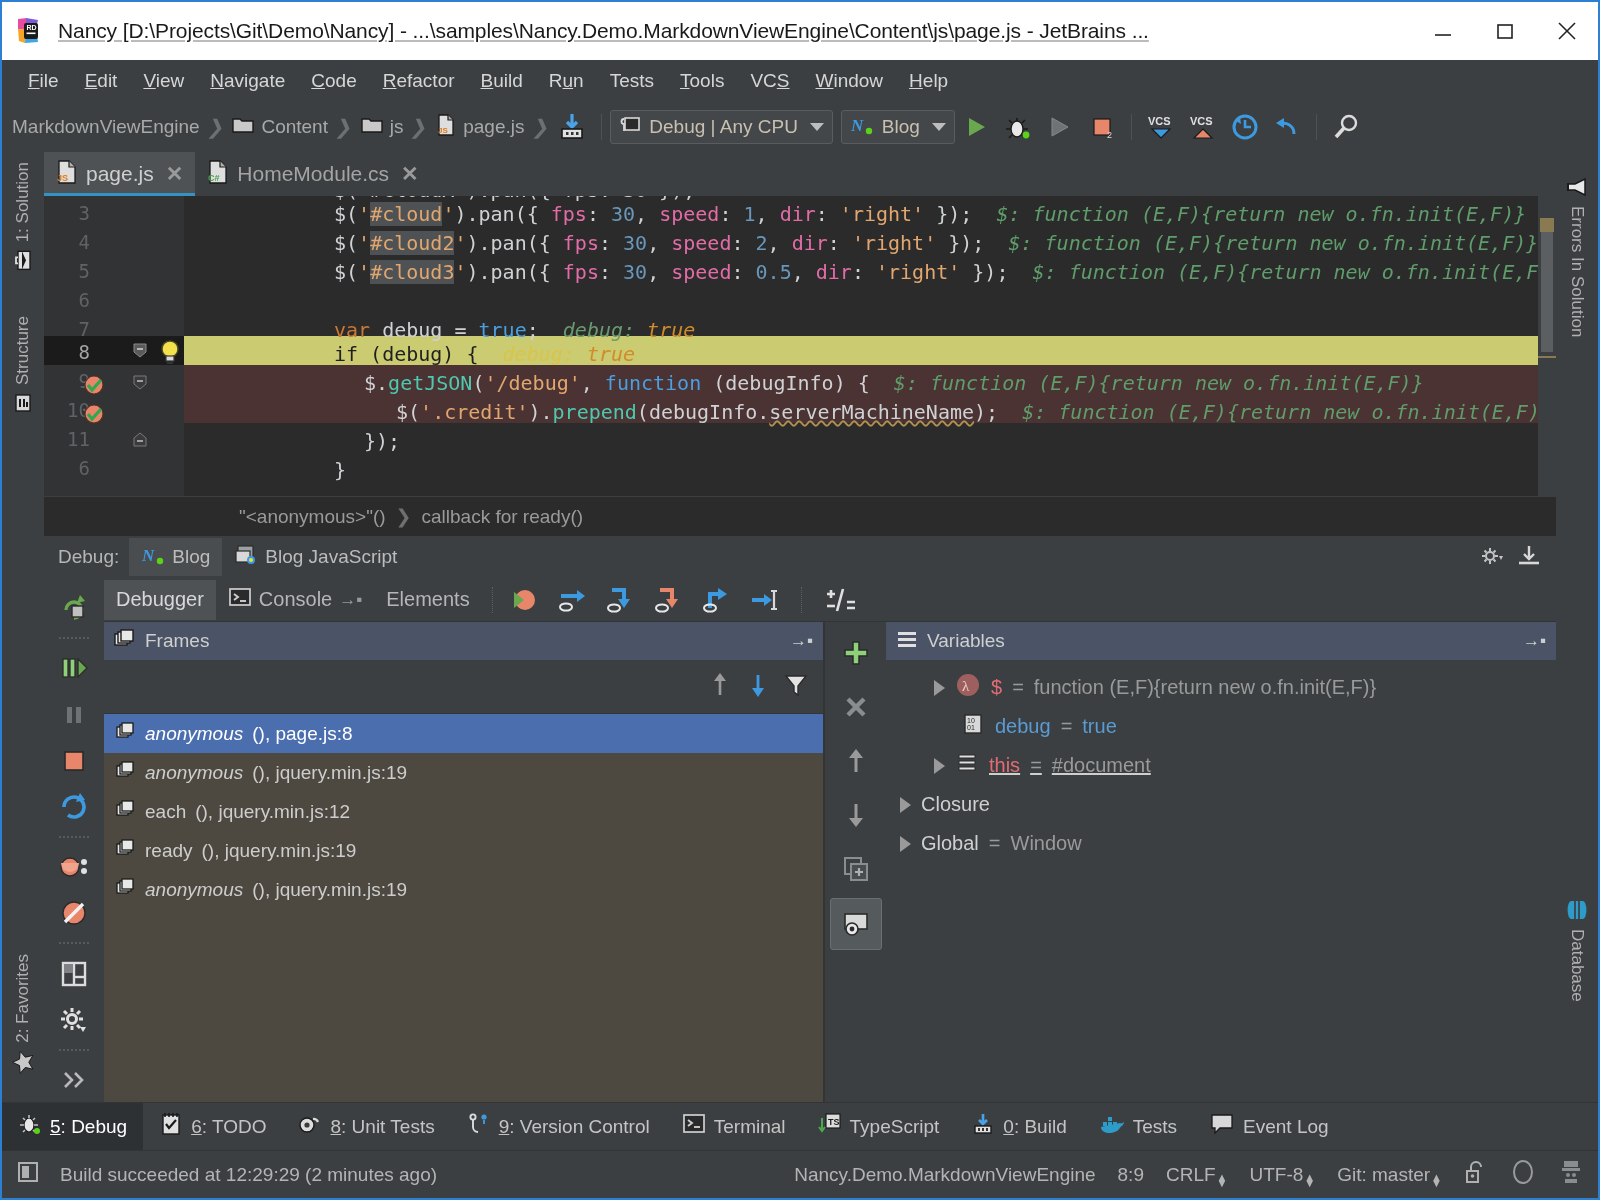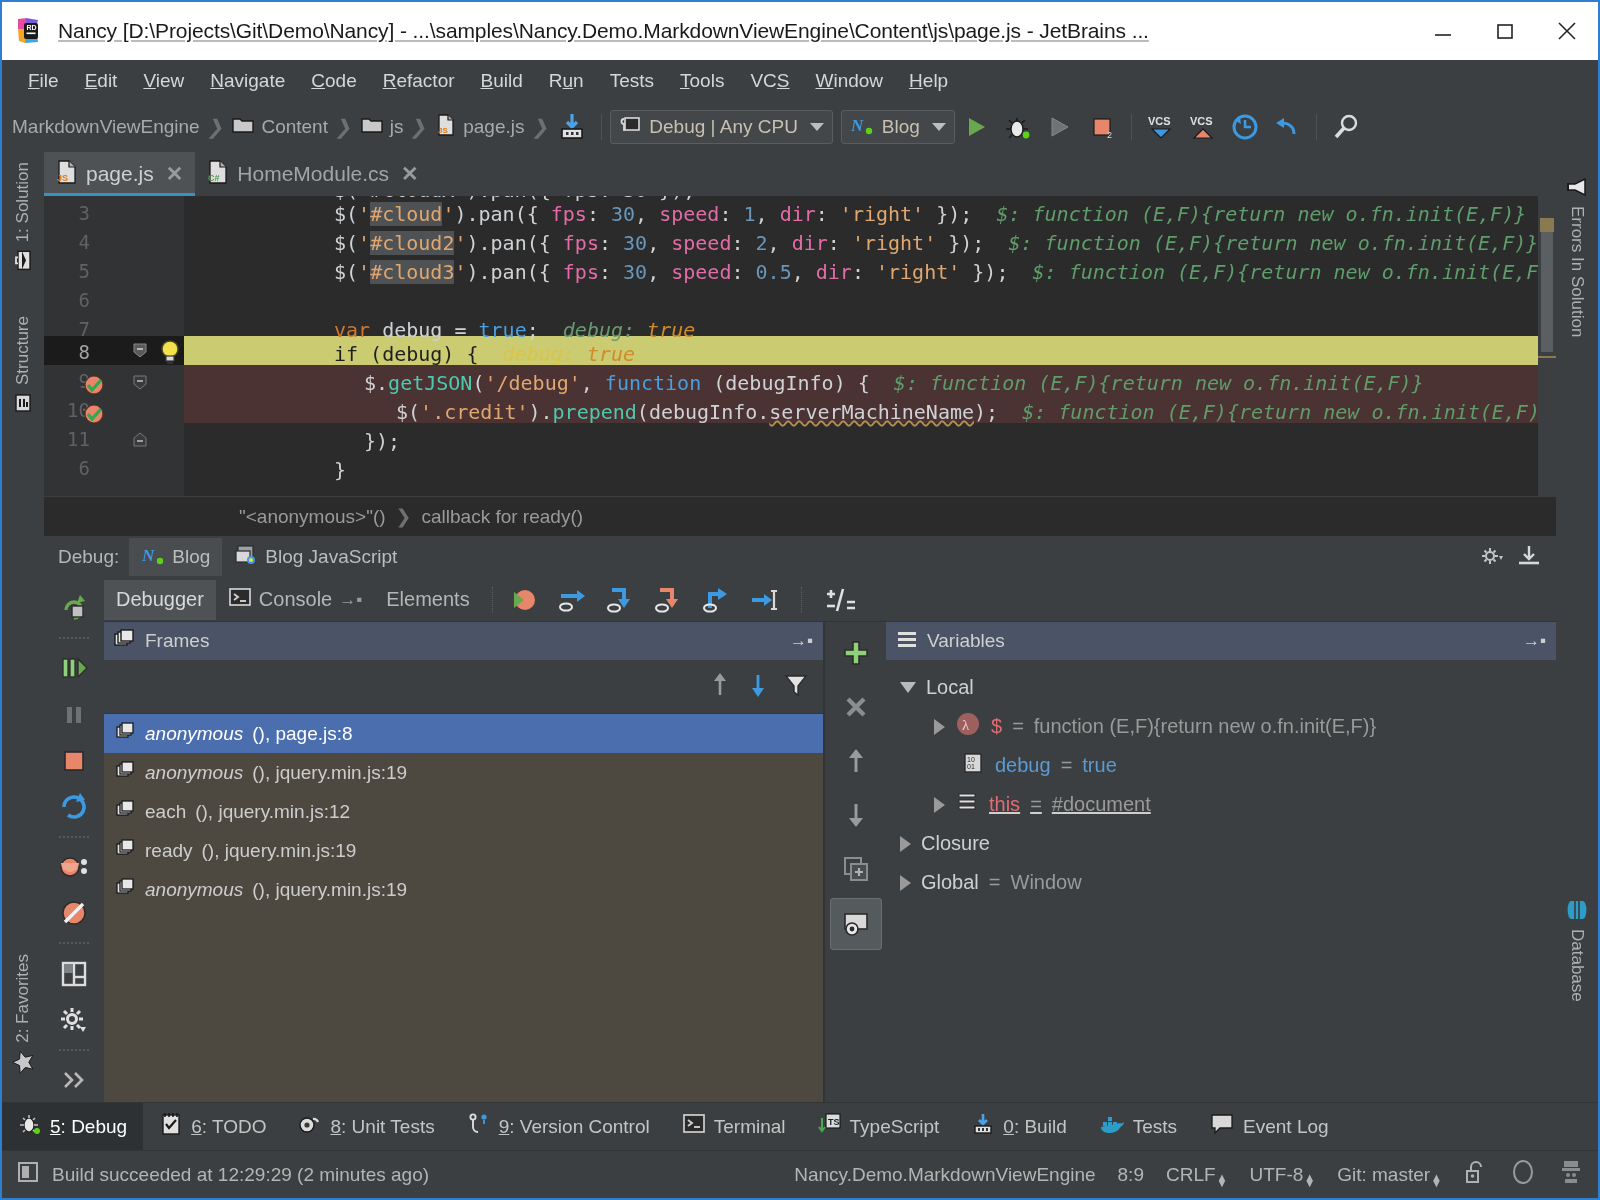--- a/index.html
+++ b/index.html
@@ -149,21 +149,21 @@
   .vval-blue { color:#5a9bd4; }
 
   
   .tooltabs { height:48px; background:#3c3f41; display:flex; align-items:center;
               border-top:1px solid #323436; flex:0 0 48px; }
   .ttab { height:48px; display:flex; align-items:center; gap:8px; padding:0 16px;
           font-size:19px; color:#c4c4c4; white-space:nowrap;}
   .ttab.sel { background:#2e3133; color:#ffffff; }
   .ttab u { text-decoration:underline; }
   .statusbar { height:48px; background:#3c3f41; display:flex; align-items:center;
-               padding:0 14px; gap:12px; font-size:19px; color:#b4b4b4; flex:0 0 48px;
+               padding:0 14px; gap:20px; font-size:19px; color:#b4b4b4; flex:0 0 48px;
                border-top:1px solid #323436;}
   .st-right { margin-left:auto; display:flex; align-items:center; gap:22px; }
   .spin { display:inline-flex; flex-direction:column; line-height:6px; font-size:11px; margin-left:1px;}
 </style>
 </head>
 <body>
 
 <div class="app">
 
   <div class="titlebar">
@@ -827,24 +827,20 @@
                       <rect x="2" y="3" width="18" height="3" fill="#e0e0e0"></rect>
                       <rect x="2" y="9" width="18" height="3" fill="#e0e0e0"></rect>
                       <rect x="2" y="15" width="18" height="3" fill="#e0e0e0"></rect>
                     </svg>
                 </span>
                 <span>Variables</span>
                 <span class="right" style="color:#cfcfcf; font-size:17px;">→▪</span>
               </div>
               <div class="varslist">
 
-                <div class="vrow" style="padding-left:14px;">
-                  <span class="tri down"></span>
-                  <span>Local</span>
-                </div>
 
                 <div class="vrow" style="padding-left:48px;">
                   <span class="tri"></span>
                   <span>
                     <svg width="26" height="26" viewBox="0 0 26 26">
                         <circle cx="13" cy="13" r="11" fill="#9e5f5f"></circle>
                         <text x="7" y="19" font-size="15" fill="#e8cfcf" font-family="Liberation Serif, serif">λ</text>
                       </svg>
                   </span>
                   <span class="vname-red">$</span>

